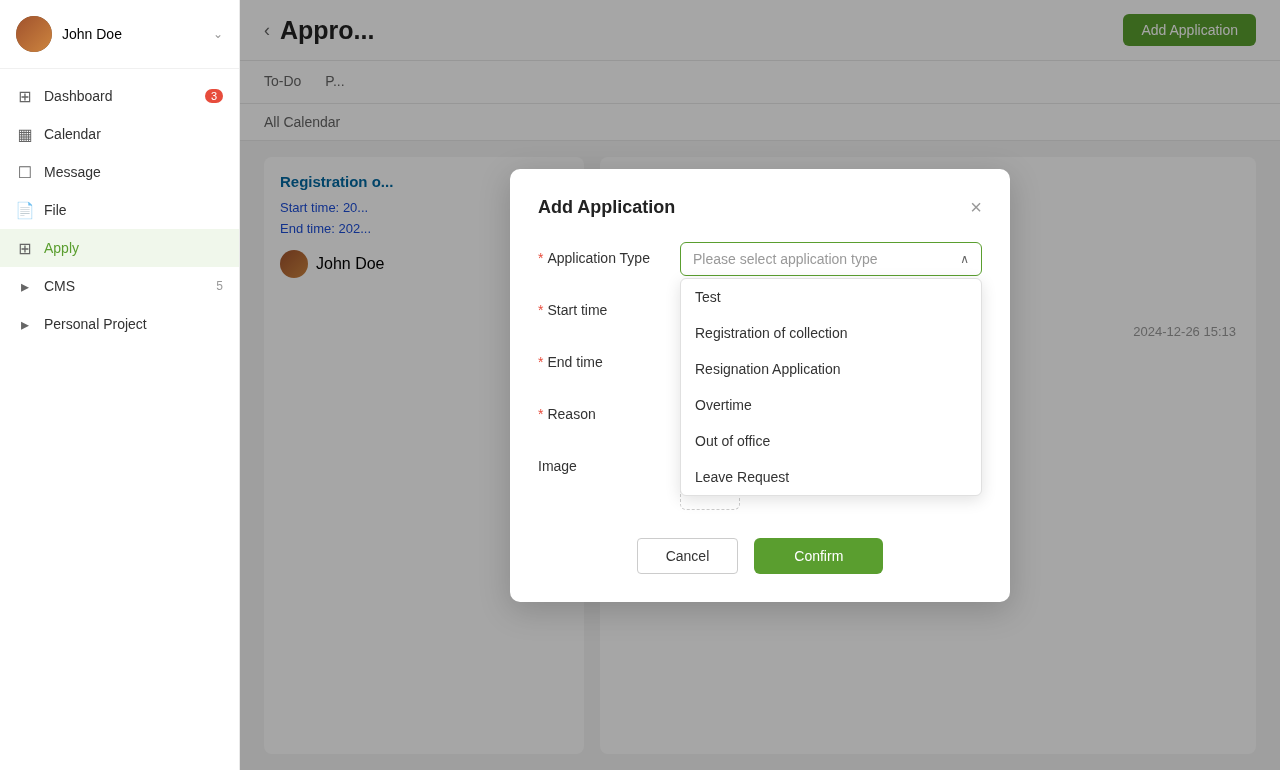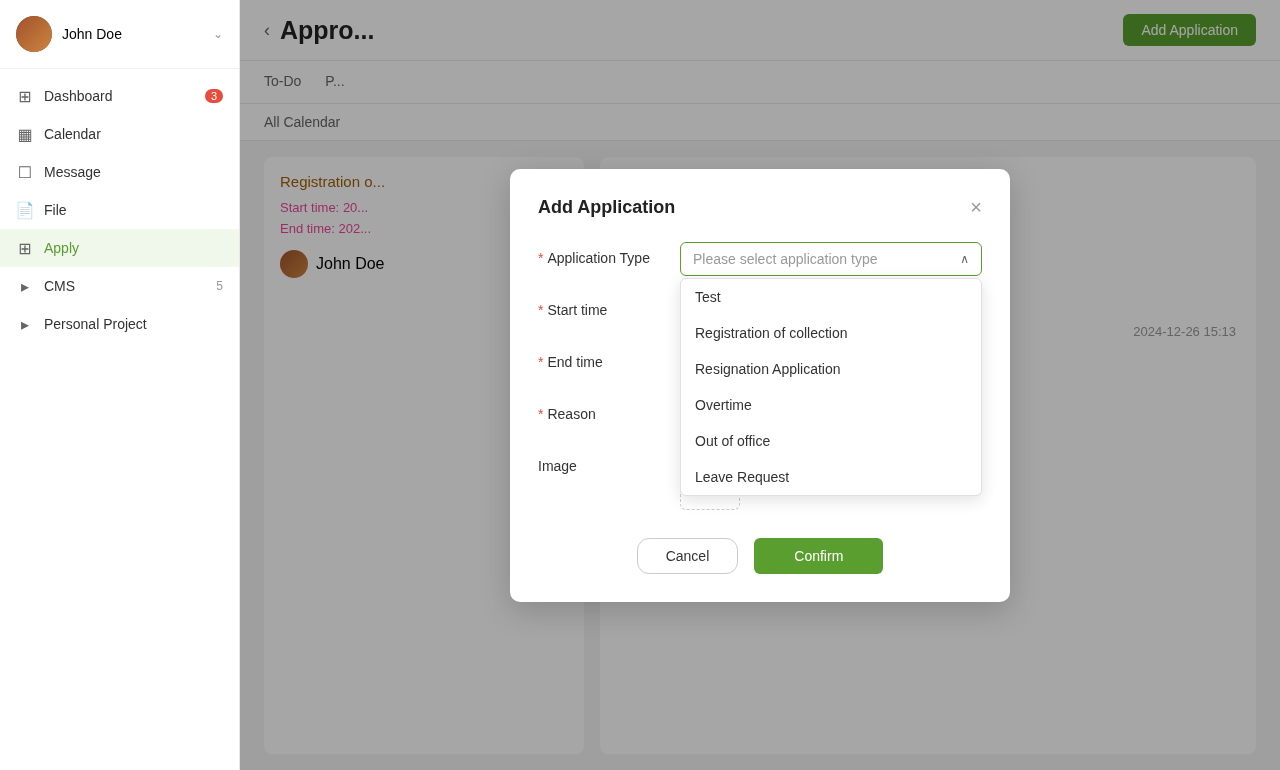--- a/index.html
+++ b/index.html
@@ -146,22 +146,22 @@
       overflow: hidden;
     }
 
     .card {
       background: #fff;
       border-radius: 8px;
       padding: 16px;
       flex-shrink: 0;
       width: 320px;
     }
-    .card-title { font-size: 15px; font-weight: 400; color: #a16207; margin-bottom: 8px; }
-    .card-meta { font-size: 13px; color: #ec4899; line-height: 1.6; }
+    .card-title { font-size: 15px; font-weight: 700; color: #0369a1; margin-bottom: 8px; }
+    .card-meta { font-size: 13px; color: #1d4ed8; line-height: 1.6; }
 
     .detail-panel {
       flex: 1;
       background: #fff;
       border-radius: 8px;
       padding: 20px;
       overflow-y: auto;
     }
     .detail-header { display: flex; align-items: center; gap: 12px; margin-bottom: 16px; }
     .detail-title { font-size: 18px; font-weight: 600; color: #222; }
@@ -327,21 +327,21 @@
 
     .modal-footer {
       display: flex;
       justify-content: center;
       gap: 16px;
       margin-top: 28px;
     }
     .btn-cancel {
       padding: 9px 28px;
       border: 1px solid #ccc;
-      border-radius: 12px;
+      border-radius: 4px;
       background: #fff;
       font-size: 14px;
       color: #333;
       cursor: pointer;
     }
     .btn-confirm {
       padding: 9px 40px;
       border: none;
       border-radius: 6px;
       background: #5a9e2f;

